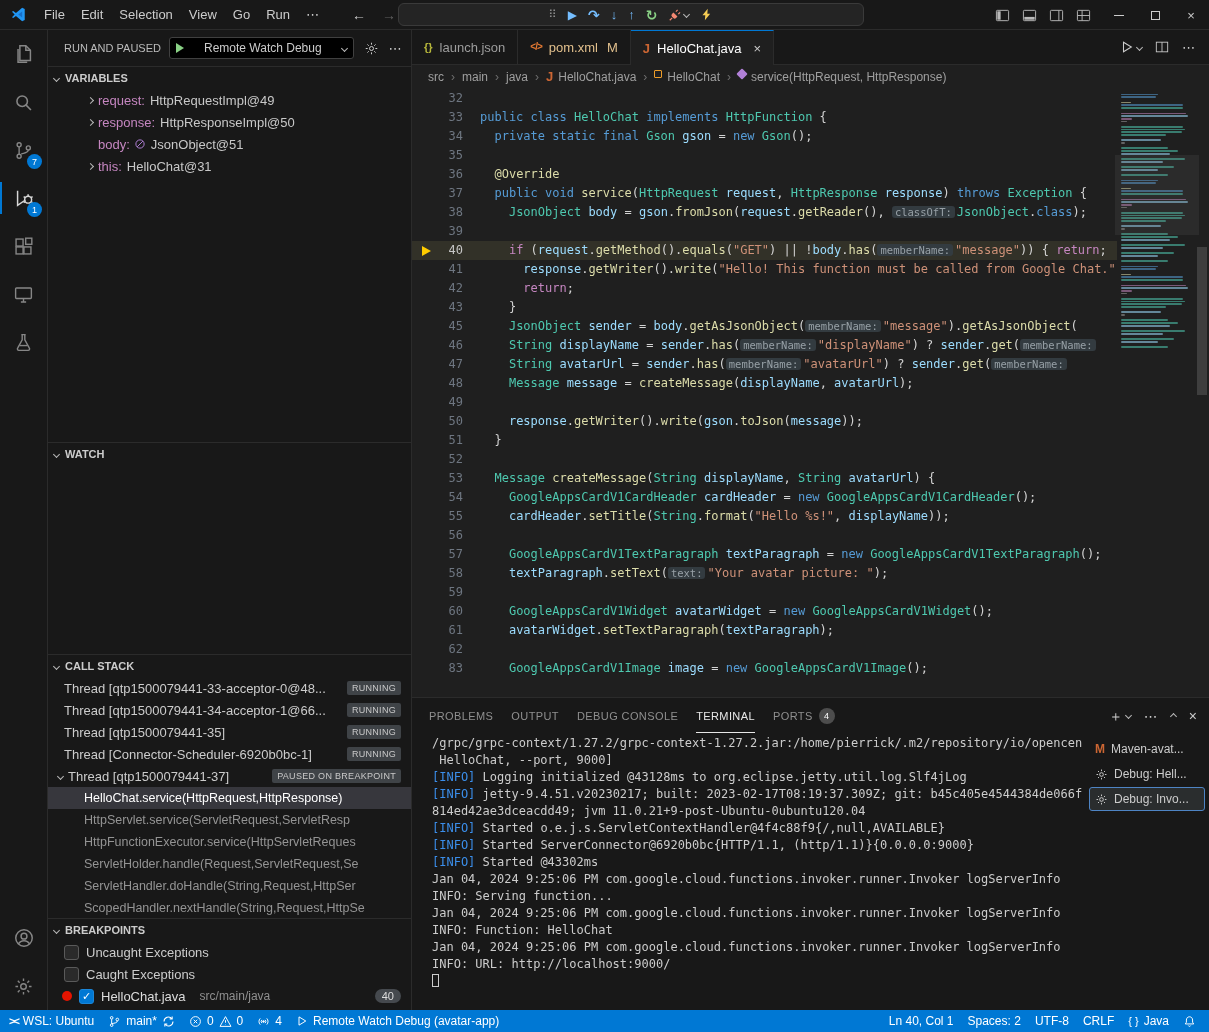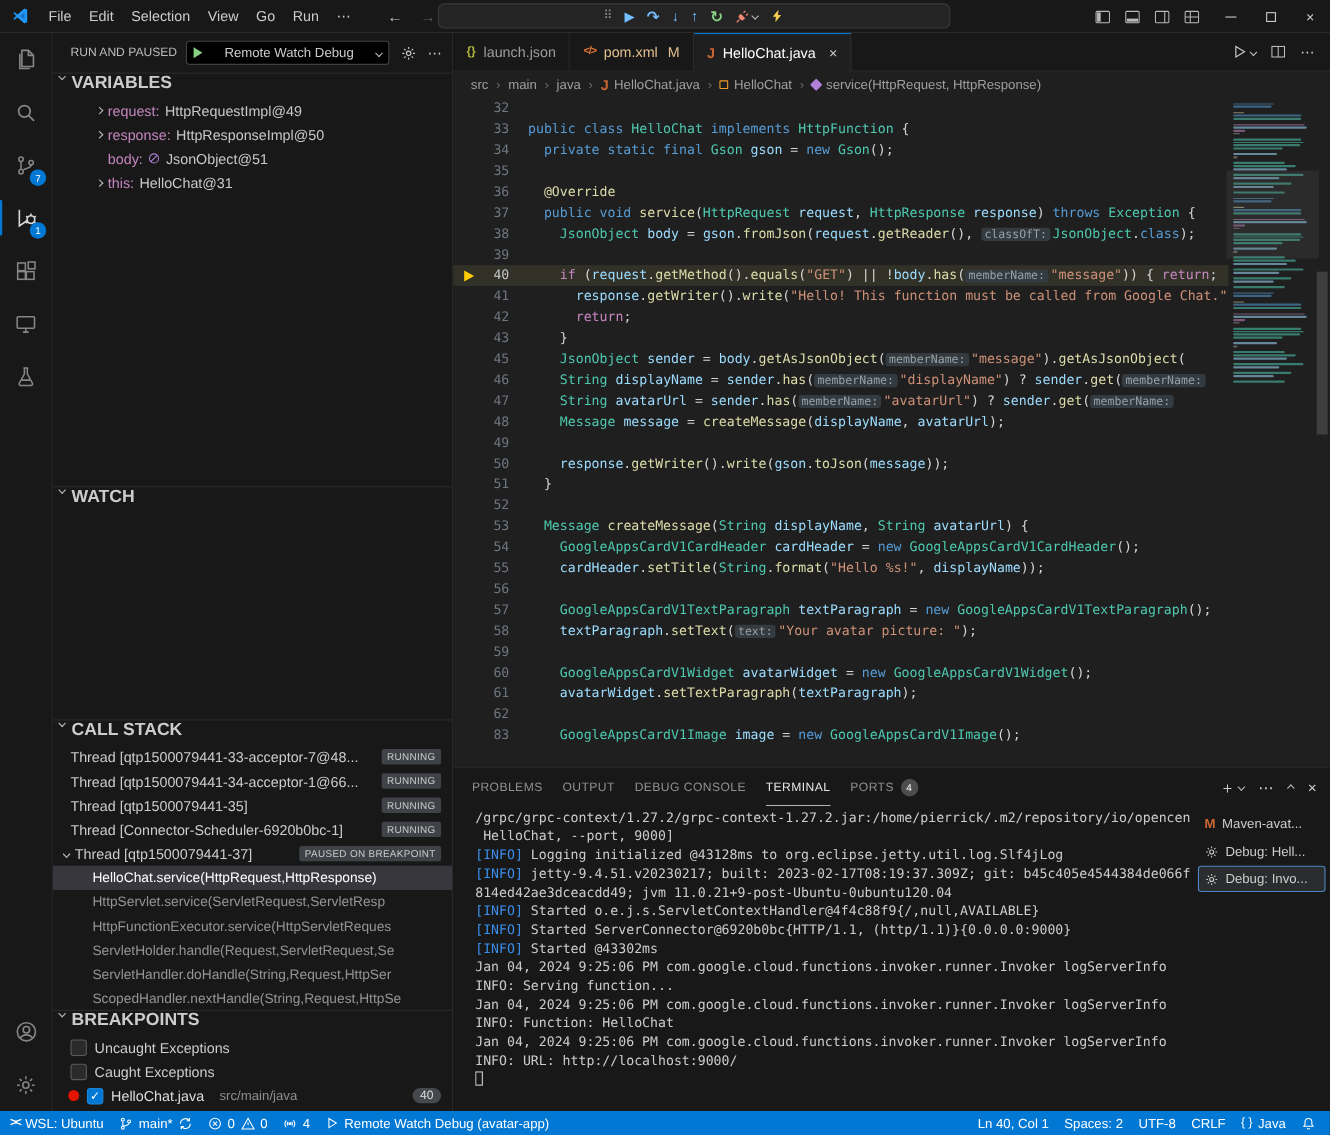--- a/index.html
+++ b/index.html
@@ -31,21 +31,21 @@
 .ab-badge{position:absolute;right:5px;bottom:5px;min-width:15px;height:15px;border-radius:9px;background:#0078d4;color:#fff;font-size:9px;display:flex;align-items:center;justify-content:center;padding:0 3px}
 .ab-bottom{margin-top:auto}
 
 #sidebar{position:absolute;left:48px;top:30px;bottom:22px;width:364px;background:#181818;border-right:1px solid #2b2b2b;display:flex;flex-direction:column;overflow:hidden}
 .sb-header{flex:0 0 36px;display:flex;align-items:center;gap:8px;padding:0 8px 0 16px}
 .sb-title{font-size:11px;color:#bbb;white-space:nowrap}
 .launch-box{display:flex;align-items:center;gap:20px;background:#000000;border:1px solid #404040;border-radius:3px;height:22px;padding:0 6px;font-size:12px;color:#ccc;white-space:nowrap}
 .play-tri{width:0;height:0;border-left:8px solid #89d185;border-top:5px solid transparent;border-bottom:5px solid transparent;display:inline-block}
 .sb-hicon{color:#ccc;margin-left:2px}
 .section{border-top:1px solid #2b2b2b;display:flex;flex-direction:column;overflow:hidden}
-.sec-header{flex:0 0 22px;display:flex;gap:6px;padding-left:6px;font-size:16px;font-weight:bold;color:#ccc}
+.sec-header{flex:0 0 22px;display:flex;align-items:center;gap:6px;padding-left:6px;font-size:11px;font-weight:bold;color:#ccc}
 .sec-body{flex:1;overflow:hidden;display:flex;flex-direction:column}
 .row{flex:0 0 22px;height:22px;display:flex;align-items:center;font-size:13px;white-space:nowrap;overflow:hidden;position:relative}
 .twisty{flex:0 0 16px;display:flex;justify-content:center}
 .var-scope{color:#ddd}
 .var-name{color:#c586c0}
 .var-value{color:#c8c8c8;margin-left:5px}
 .virt-ic{color:#b180d7;margin-left:4px;font-size:11px}
 .thread-row{padding-left:16px}
 .thread-row.expanded{padding-left:4px}
 .thread-name{flex:1;overflow:hidden;color:#ccc}
@@ -66,21 +66,21 @@
 .tab .close{margin-left:5px;color:#ccc;font-size:13px}
 .git-m{color:#e2c08d;margin-left:2px}
 .lbl-mod{color:#e2c08d}
 .fi-json{color:#b7b73b;font-size:11px;font-weight:bold}
 .fi-xml{color:#e37933;font-size:10px;font-weight:bold;letter-spacing:-1px}
 .fi-java{color:#cc6633;font-weight:bold;font-size:13px}
 .fi-maven{color:#cc6633;font-weight:bold;font-size:12px}
 .editor-actions{margin-left:auto;display:flex;align-items:center;gap:13px;padding-right:14px;color:#ccc}
 #breadcrumbs{flex:0 0 24px;display:flex;align-items:center;gap:7px;padding-left:16px;font-size:12px;color:#9f9f9f;white-space:nowrap;overflow:hidden}
 .bc-sep{color:#6e6e6e}
-.bc-item{display:flex;align-items:center;gap:5px}
+.bc-item{display:flex;align-items:flex-start;gap:5px}
 .bc-class{width:8px;height:8px;border:1.5px solid #ee9d28;border-radius:1px;display:inline-block}
 .bc-method{width:8px;height:8px;background:#b180d7;transform:rotate(45deg);border-radius:1px;display:inline-block}
 #codearea{flex:1;position:relative;overflow:hidden}
 #code-lines{position:absolute;inset:0 92px 0 0;overflow:hidden}
 .code-line{display:flex;height:19px;line-height:19px;font-family:"DejaVu Sans Mono",monospace;font-size:12px;white-space:pre}
 .gutter{flex:0 0 68px;text-align:right;padding-right:17px;color:#6e7681;position:relative}
 .code-text{flex:1;overflow:hidden}
 .code-line.current{background:rgba(240,235,130,0.09)}
 .code-line.current .gutter{color:#cicicc;color:#c6c6c6}
 .cur-arrow{position:absolute;left:10px;top:4.5px;width:0;height:0;border-left:9px solid #ffcc00;border-top:5px solid transparent;border-bottom:5px solid transparent}
@@ -377,21 +377,21 @@
     <div class="sec-body"></div>
   </div>
 
   <div class="section" style="flex:0 0 264px">
     <div class="sec-header">
       <span class="chev"></span>
       <span>CALL STACK</span>
     </div>
     <div class="sec-body" id="callstack-body">
         <div class="row thread-row">
-          <span class="thread-name">Thread [qtp1500079441-33-acceptor-7@48...</span>
+          <span class="thread-name">Thread [qtp1500079441-33-acceptor-0@48...</span>
           <span class="run-badge">RUNNING</span>
         </div>
         <div class="row thread-row">
           <span class="thread-name">Thread [qtp1500079441-34-acceptor-1@66...</span>
           <span class="run-badge">RUNNING</span>
         </div>
         <div class="row thread-row">
           <span class="thread-name">Thread [qtp1500079441-35]</span>
           <span class="run-badge">RUNNING</span>
         </div>

